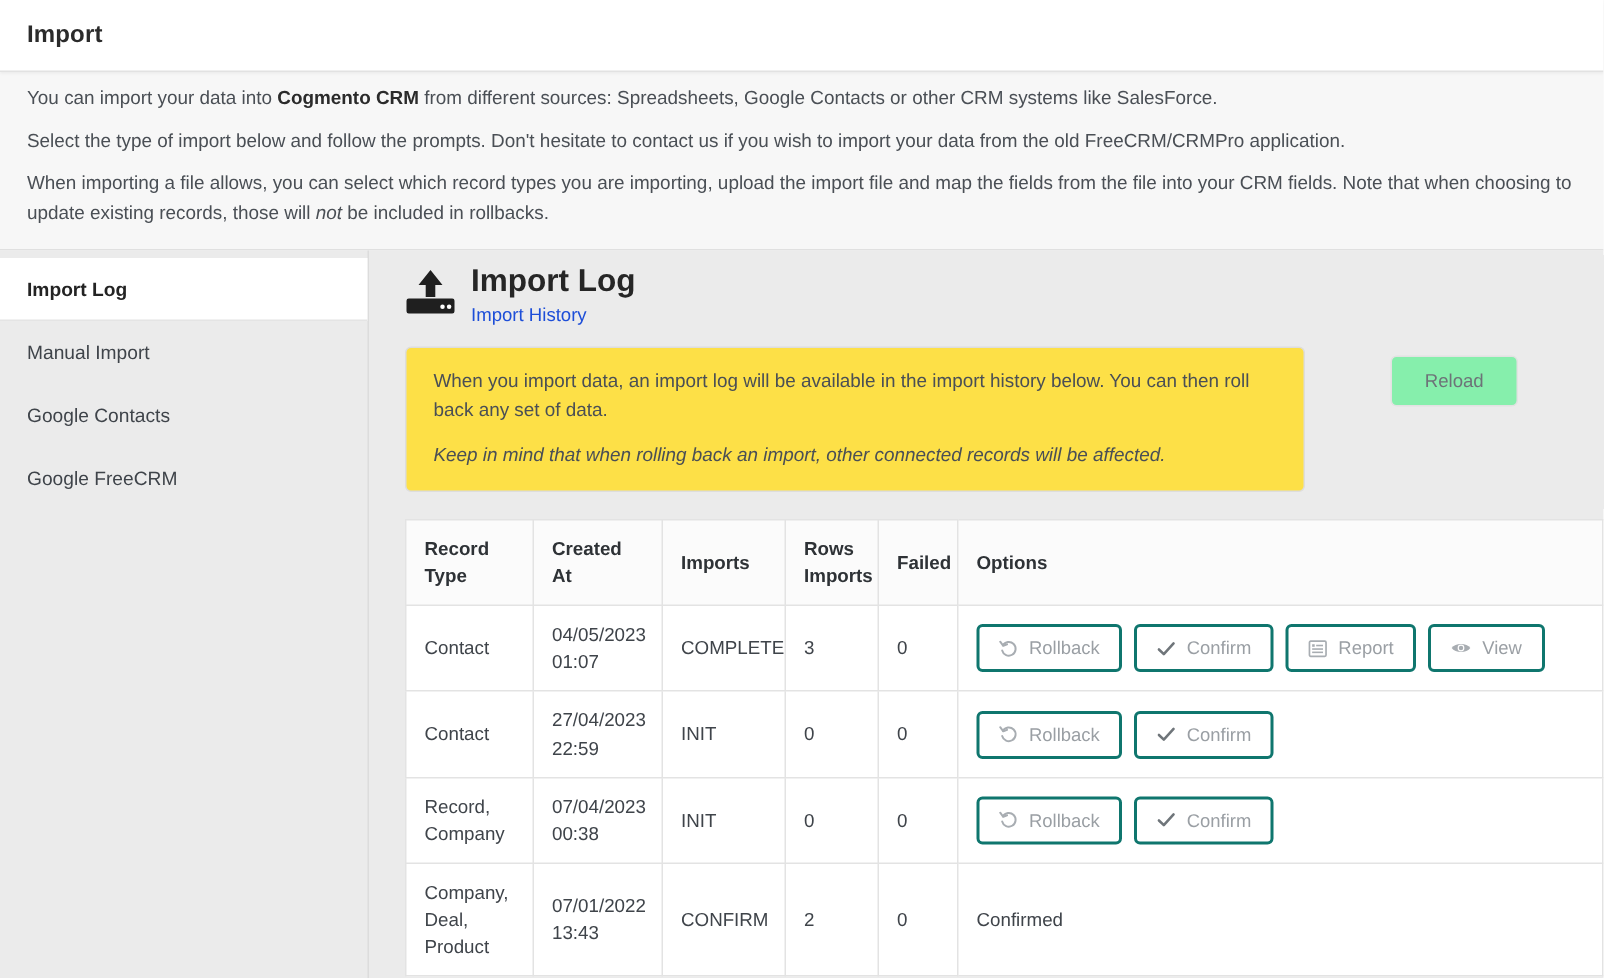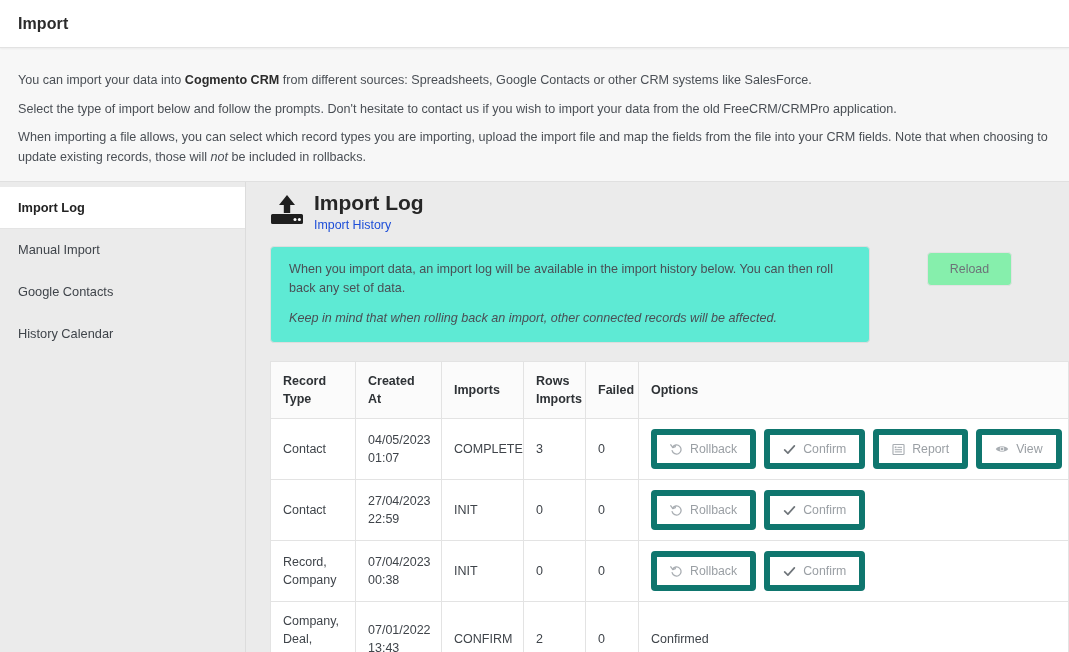--- a/index.html
+++ b/index.html
@@ -28,21 +28,21 @@
     font-size: 16px;
     font-weight: bold;
     color: #2b2b2b;
     letter-spacing: 0.1px;
     text-align: right;
   }
 
   
   .desc-panel {
     background: #f7f7f7;
-    padding: 23px 18px 14px 18px;
+    padding: 8px 18px 14px 18px;
     border-bottom: 1px solid #e0e0e0;
   }
   .desc-panel p {
     margin: 0 0 9px 0;
     font-size: 12.6px;
     line-height: 1.55;
     color: #4a4f55;
   }
   .desc-panel p:last-child { margin-bottom: 0; }
   .desc-panel b { color: #2b2b2b; font-weight: bold; }
@@ -110,21 +110,21 @@
   
   .info-row {
     display: flex;
     align-items: flex-start;
     margin-top: 14px;
     gap: 0;
   }
   .info-box {
     width: 600px;
     flex: 0 0 600px;
-    background: #5eead4;
+    background: #fde047;
     border: 1px solid #dddddd;
     border-radius: 4px;
     padding: 13px 18px 14px 18px;
   }
   .info-box p {
     margin: 0 0 11px 0;
     font-size: 12.6px;
     line-height: 1.5;
     color: #4a4f55;
   }
@@ -178,21 +178,21 @@
   .col-fa   { width: 53px; }
   .col-op   { width: 430px; }
   .row-tall td { height: 69px; }
 
   .btn-group { display: flex; gap: 8px; align-items: center; }
   .act-btn {
     display: inline-flex;
     align-items: center;
     gap: 7px;
     background: #ffffff;
-    border: 6px solid #0f766e;
+    border: 2px solid #0f766e;
     border-radius: 4px;
     color: #9a9fa4;
     font-size: 12.3px;
     font-family: "Liberation Sans", sans-serif;
     padding: 7px 13px;
     cursor: pointer;
     white-space: nowrap;
   }
   .act-btn svg { display: block; }
   .plain-text { color: #3f444a; font-size: 12.5px; text-align: center; }
@@ -213,21 +213,21 @@
     <span>When importing a file allows, you can select which record types you are importing, upload the import file and map the fields from the file into your CRM fields. Note that when choosing to update existing records, those will </span><i>not</i><span> be included in rollbacks.</span>
   </p>
 </div>
 
 <div class="body-wrap">
 
   <nav class="sidebar" id="sidebar">
       <div class="side-item active"><span>Import Log</span></div>
       <div class="side-item"><span>Manual Import</span></div>
       <div class="side-item"><span>Google Contacts</span></div>
-      <div class="side-item"><span>History Calendar</span></div>
+      <div class="side-item"><span>Google FreeCRM</span></div>
     </nav>
 
   <div class="content">
 
     <div class="content-head">
       <span class="upload-icon">
         <svg width="34" height="34" viewBox="0 0 34 34" aria-hidden="true">
           <path d="M17 2 L25 12 L20.2 12 L20.2 20 L13.8 20 L13.8 12 L9 12 Z" fill="#1f1f1f"></path>
           <path d="M2.5 21 h29 a1.5 1.5 0 0 1 1.5 1.5 v7 a1.5 1.5 0 0 1 -1.5 1.5 h-29 a1.5 1.5 0 0 1 -1.5 -1.5 v-7 a1.5 1.5 0 0 1 1.5 -1.5 z" fill="#1f1f1f"></path>
           <circle cx="25" cy="26.5" r="1.5" fill="#ffffff"></circle>

